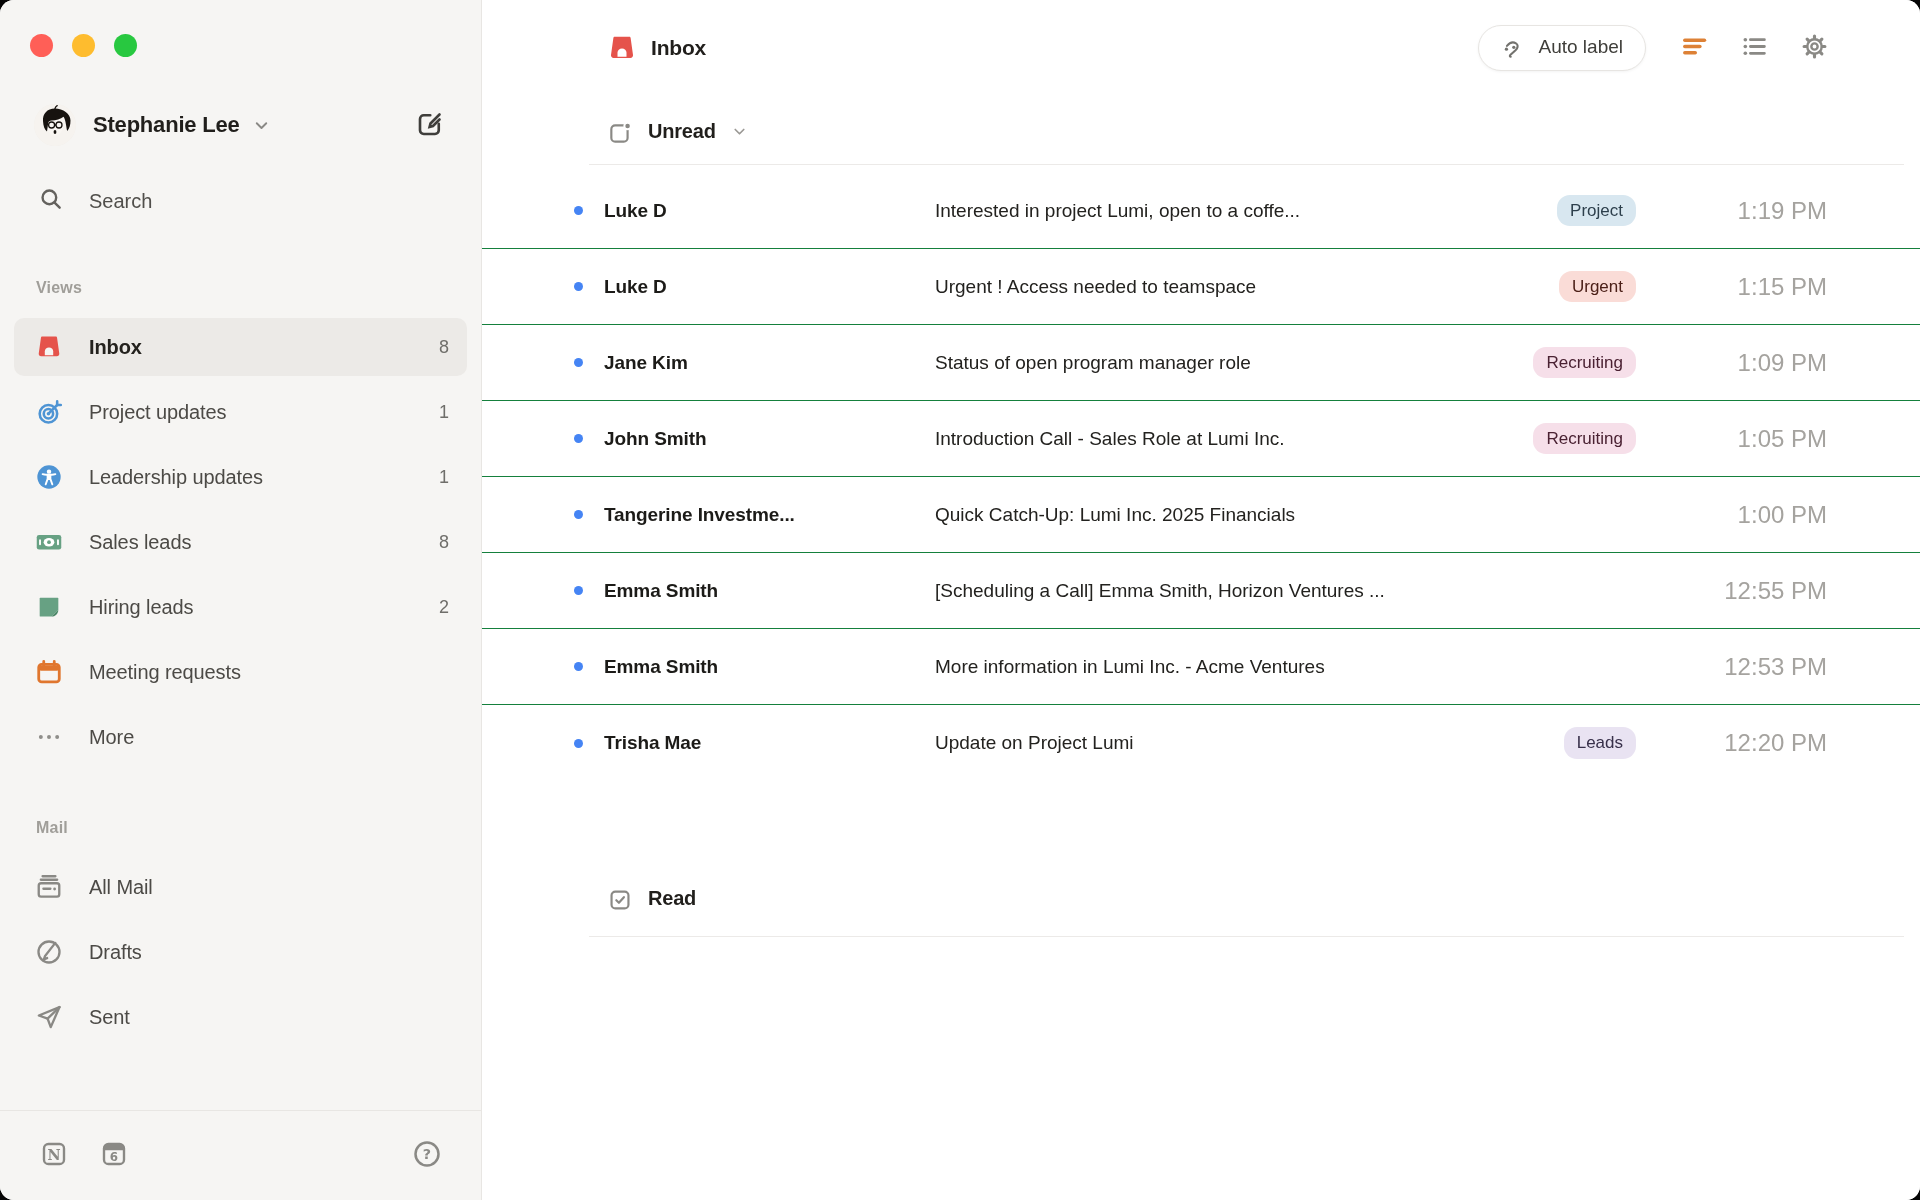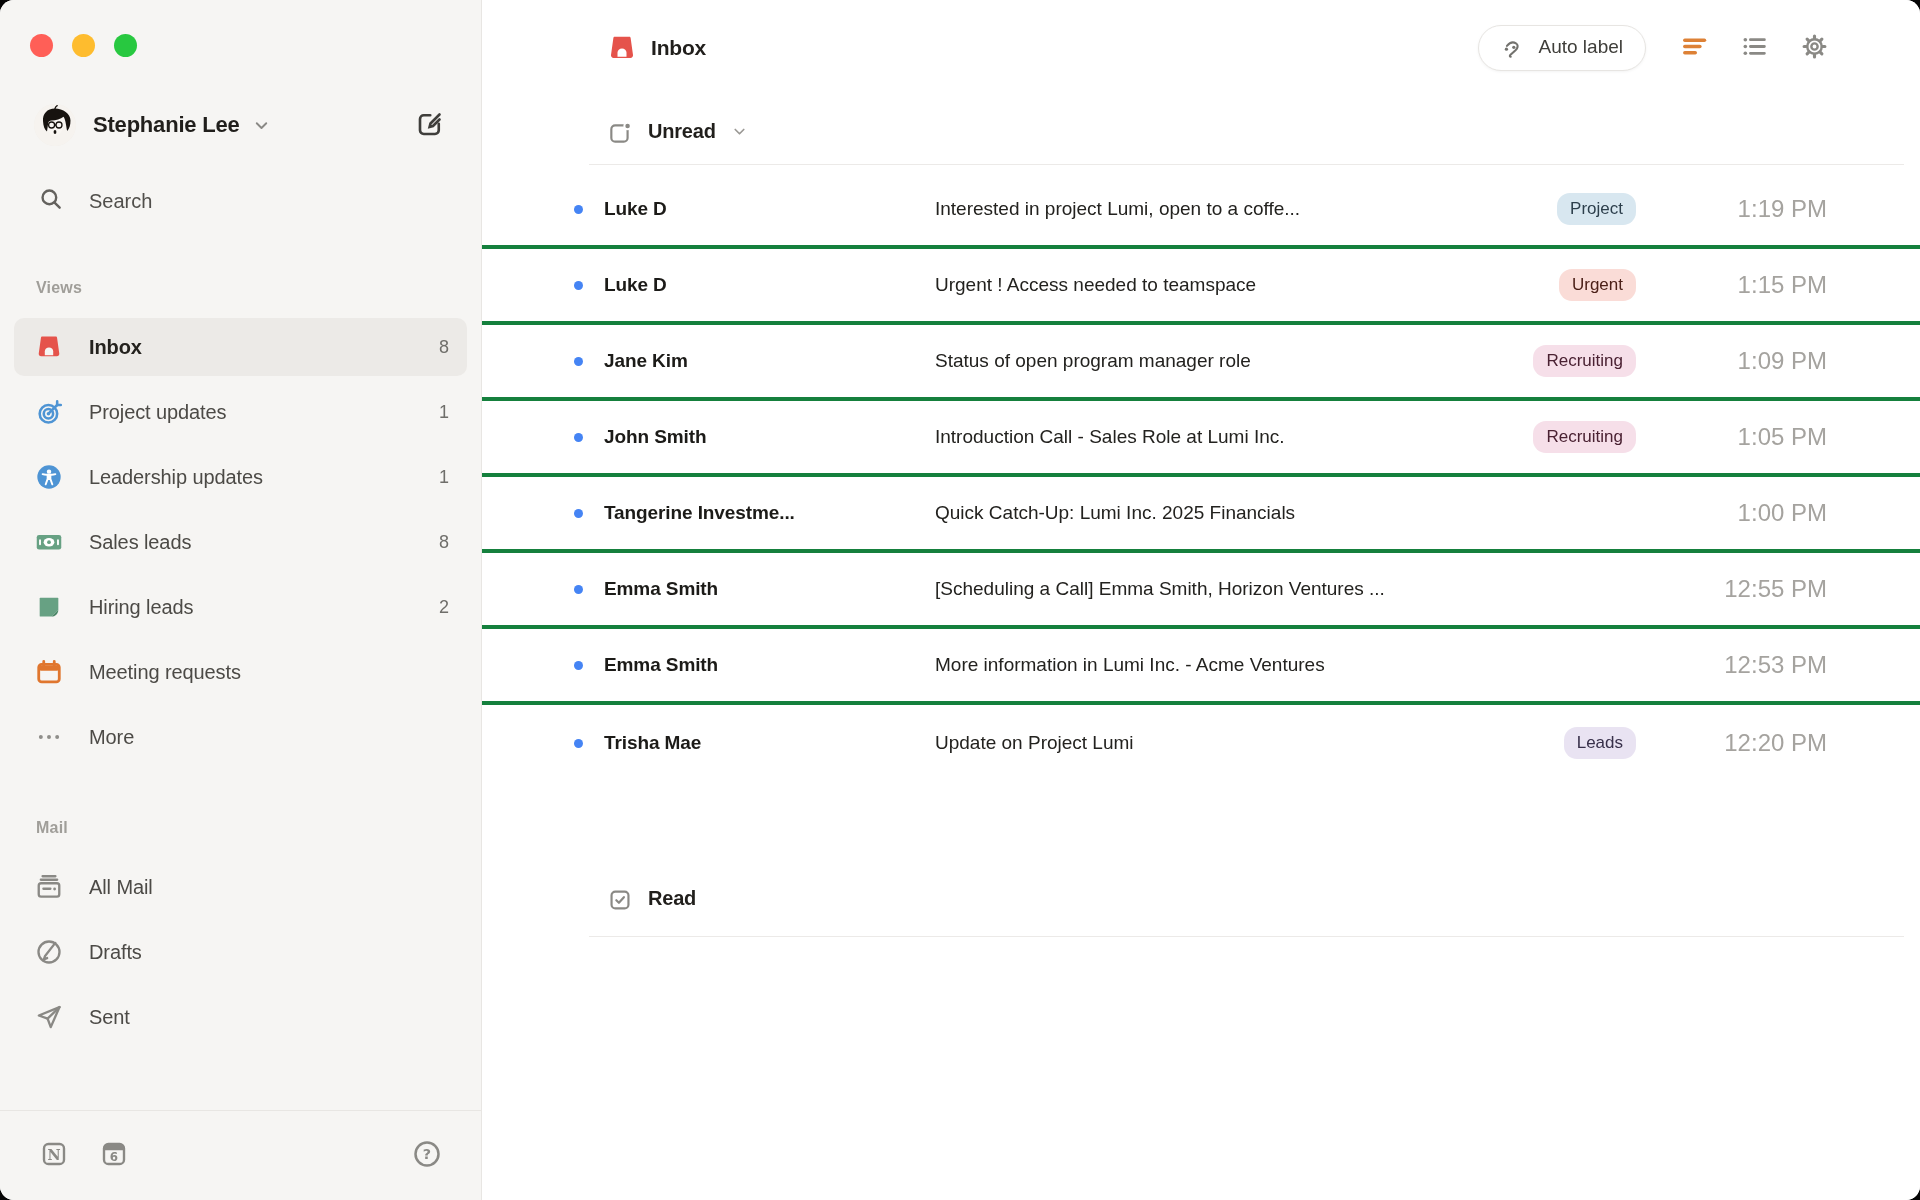--- a/index.html
+++ b/index.html
@@ -46,21 +46,21 @@
   .group-header { display:flex; padding-left:125px; height:30px; cursor:pointer; }
   .group-header.unread { margin-top:50px; }
   .group-header.read { margin-top:106px; }
   .group-header .g-ic { width:26px; height:26px; }
   .group-header .g-label { margin-left:15px; font-size:20px; font-weight:700; color:#211f1c; letter-spacing:-.2px; }
   .group-header .g-chev { margin-left:15px; margin-top:3px; }
   .divider { height:1px; background:#eceae8; margin:14px 16px 0 107px; }
   .divider.after-read { margin-top:19px; }
 
   .email-list { padding-top:8px; }
-  .email-row { display:flex; align-items:center; height:76px; padding:0 93px 0 92px; border-bottom:4px solid #15803d; cursor:pointer; }
+  .email-row { display:flex; align-items:center; height:76px; padding:0 93px 0 92px; border-bottom:1px solid #15803d; cursor:pointer; }
   .email-row:last-child { border-bottom:none; }
   .dot-col { width:30px; flex:0 0 30px; display:flex; align-items:center; }
   .unread-dot { width:9px; height:9px; border-radius:50%; background:var(--dot,#4584f4); }
   .sender { width:331px; flex:0 0 331px; font-size:19px; font-weight:700; color:#1c1b18; letter-spacing:-.1px; white-space:nowrap; overflow:hidden; }
   .subject { flex:1; font-size:19px; font-weight:400; color:#23221f; white-space:nowrap; overflow:hidden; text-overflow:ellipsis; padding-right:20px; }
   .badge { flex:0 0 auto; font-size:17px; font-weight:400; padding:5px 13px; border-radius:13px; line-height:1.25; }
   .time { width:191px; flex:0 0 191px; text-align:right; font-size:24px; color:#a5a39f; }
 </style>
 </head>
 <body>

